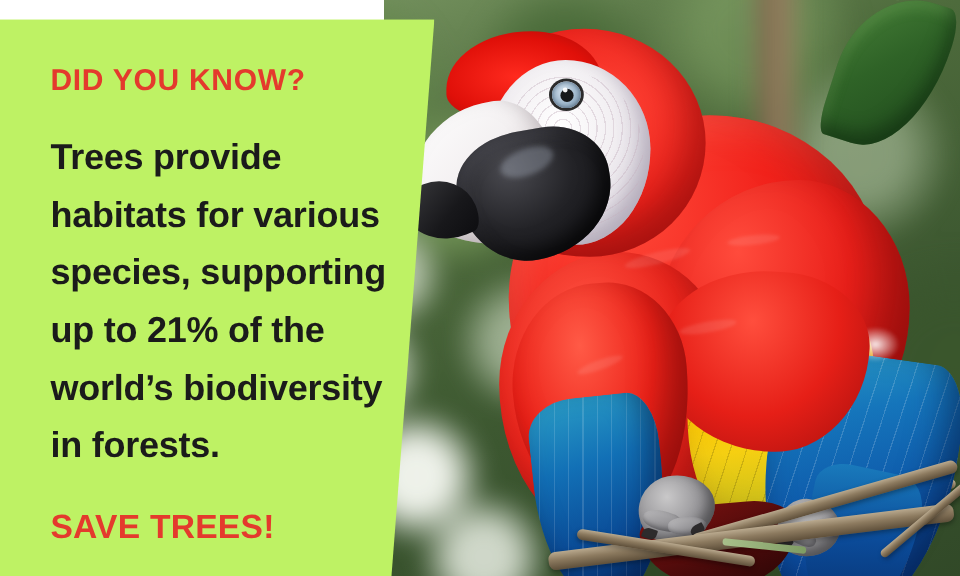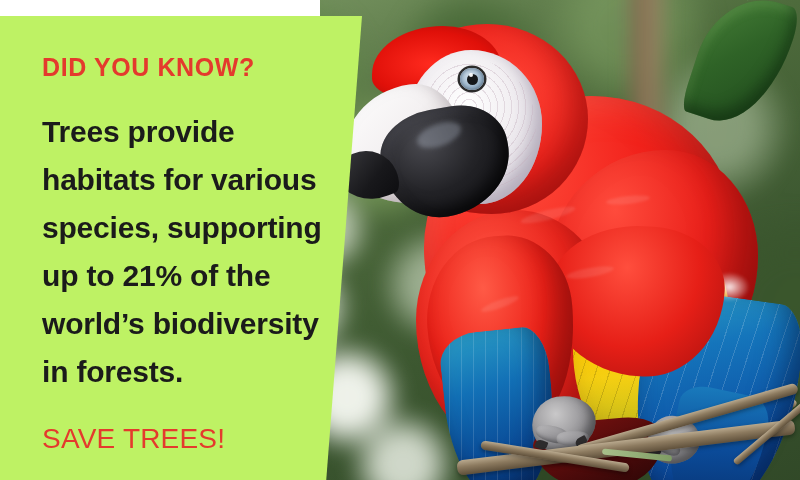--- a/index.html
+++ b/index.html
@@ -255,21 +255,21 @@
   #text-wrap{position:absolute;left:42px;top:36px;width:280px;}
   #eyebrow{
     font-size:25px;font-weight:bold;color:#e43a2d;letter-spacing:.6px;
     line-height:30px;margin:0 0 26px 0;
   }
   #body-copy{
     font-size:30px;font-weight:bold;color:#1b1b1b;line-height:48px;
     letter-spacing:-.2px;margin:0;
   }
   #cta{
-    font-size:28px;font-weight:normal;color:#e43a2d;letter-spacing:.2px;
+    font-size:28px;font-weight:bold;color:#e43a2d;letter-spacing:.2px;
     line-height:34px;margin:26px 0 0 0;
   }
 </style>
 </head>
 <body>
 
 <div id="banner">
 
   <div id="photo">
 

